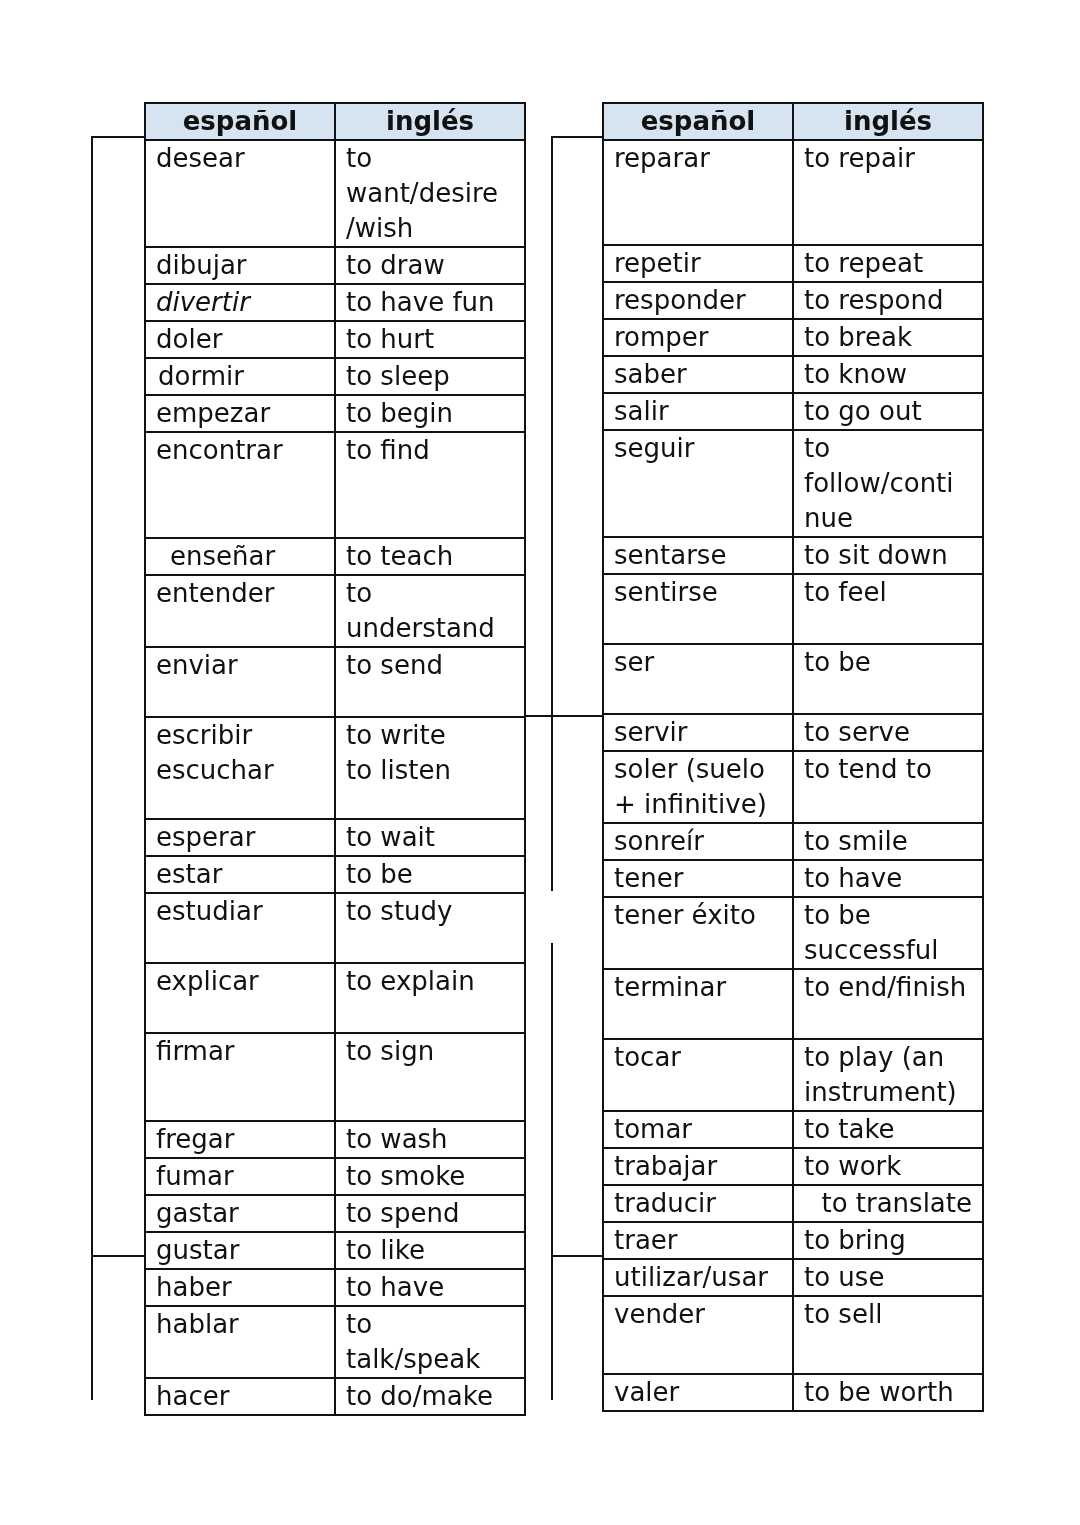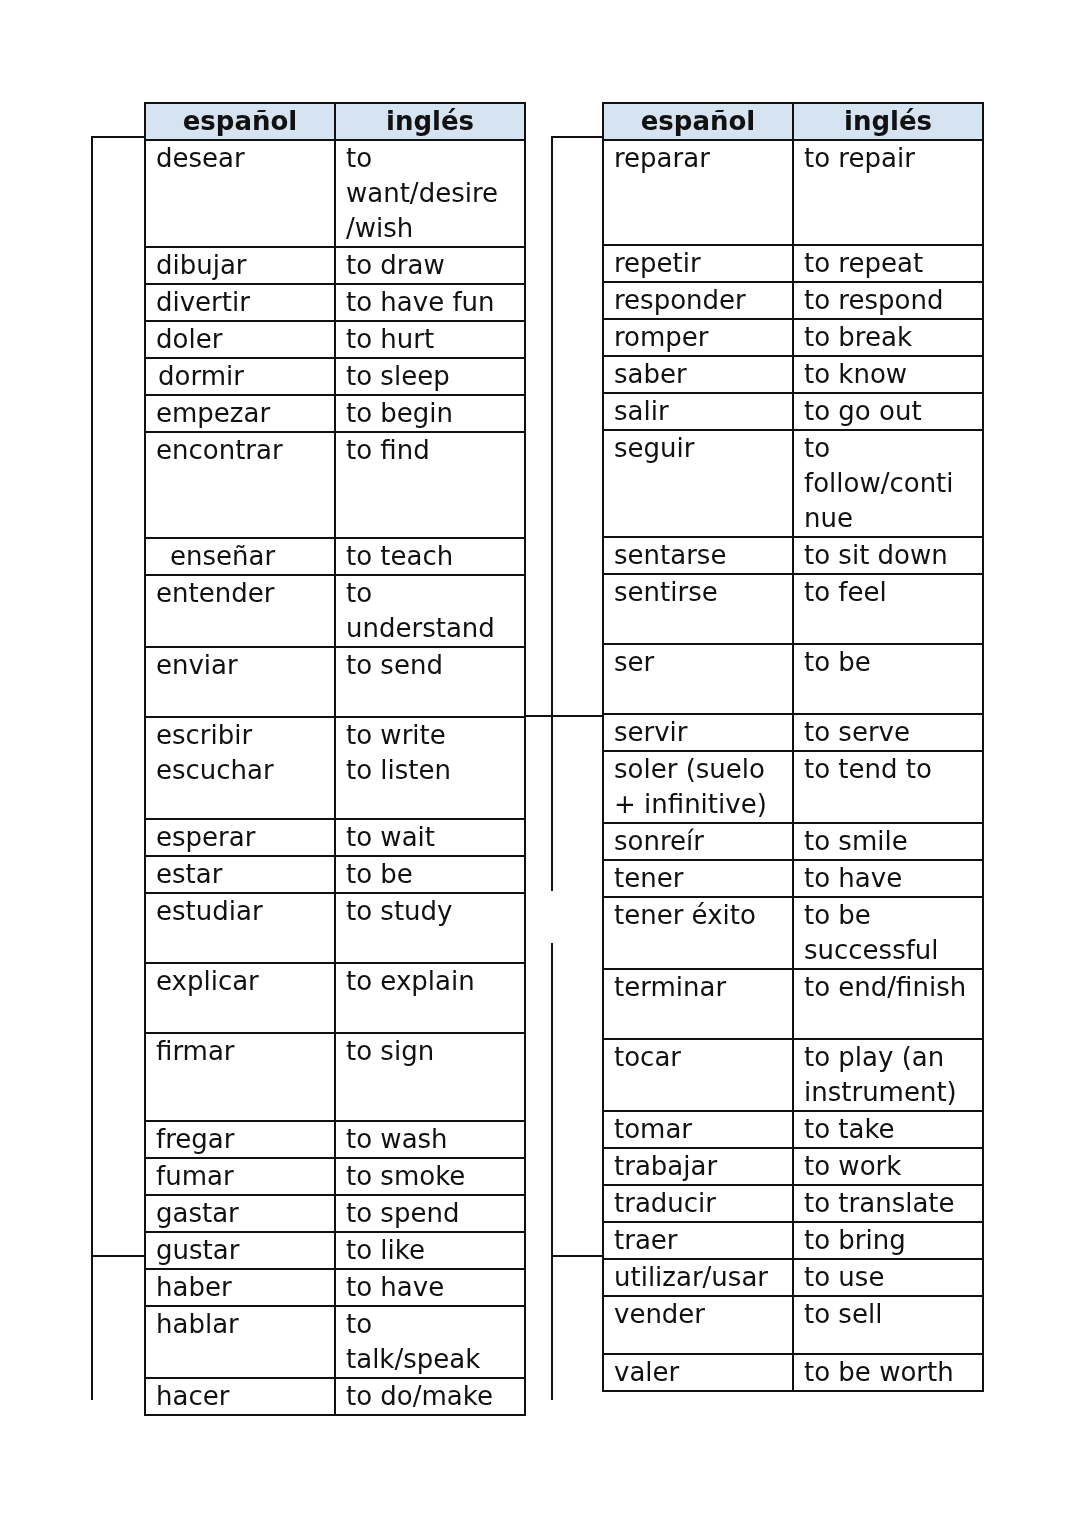--- a/index.html
+++ b/index.html
@@ -39,21 +39,21 @@
   <tbody id="left-body">
       <tr style="height: 105px;">
         <td class="es" style="white-space: pre-line;">desear</td>
         <td class="en" style="white-space: pre-line;">to want/desire /wish</td>
       </tr>
       <tr style="height: 36px;">
         <td class="es" style="white-space: pre-line;">dibujar</td>
         <td class="en" style="white-space: pre-line;">to draw</td>
       </tr>
       <tr style="height: 34px;">
-        <td class="es" style="white-space: pre-line;">divertir</td>
+        <td class="es" style="white-space: pre-line; font-style: italic;">divertir</td>
         <td class="en" style="white-space: pre-line;">to have fun</td>
       </tr>
       <tr style="height: 34px;">
         <td class="es" style="white-space: pre-line;">doler</td>
         <td class="en" style="white-space: pre-line;">to hurt</td>
       </tr>
       <tr style="height: 35px;">
         <td class="es" style="white-space: pre-line; padding-left: 12px;">dormir</td>
         <td class="en" style="white-space: pre-line;">to sleep</td>
       </tr>
@@ -217,31 +217,31 @@
       <tr style="height: 35px;">
         <td class="es" style="white-space: pre-line;">tomar</td>
         <td class="en" style="white-space: pre-line;">to take</td>
       </tr>
       <tr style="height: 34px;">
         <td class="es" style="white-space: pre-line;">trabajar</td>
         <td class="en" style="white-space: pre-line;">to work</td>
       </tr>
       <tr style="height: 35px;">
         <td class="es" style="white-space: pre-line;">traducir</td>
-        <td class="en" style="white-space: pre-line;">to translate</td>
+        <td class="en" style="white-space: pre-line; text-align: right;">to translate</td>
       </tr>
       <tr style="height: 35px;">
         <td class="es" style="white-space: pre-line;">traer</td>
         <td class="en" style="white-space: pre-line;">to bring</td>
       </tr>
       <tr style="height: 34px;">
         <td class="es" style="white-space: pre-line;">utilizar/usar</td>
         <td class="en" style="white-space: pre-line;">to use</td>
       </tr>
-      <tr style="height: 58px;">
+      <tr style="height: 78px;">
         <td class="es" style="white-space: pre-line;">vender</td>
         <td class="en" style="white-space: pre-line;">to sell</td>
       </tr>
       <tr style="height: 34px;">
         <td class="es" style="white-space: pre-line;">valer</td>
         <td class="en" style="white-space: pre-line;">to be worth</td>
       </tr>
     </tbody>
 </table>
 

